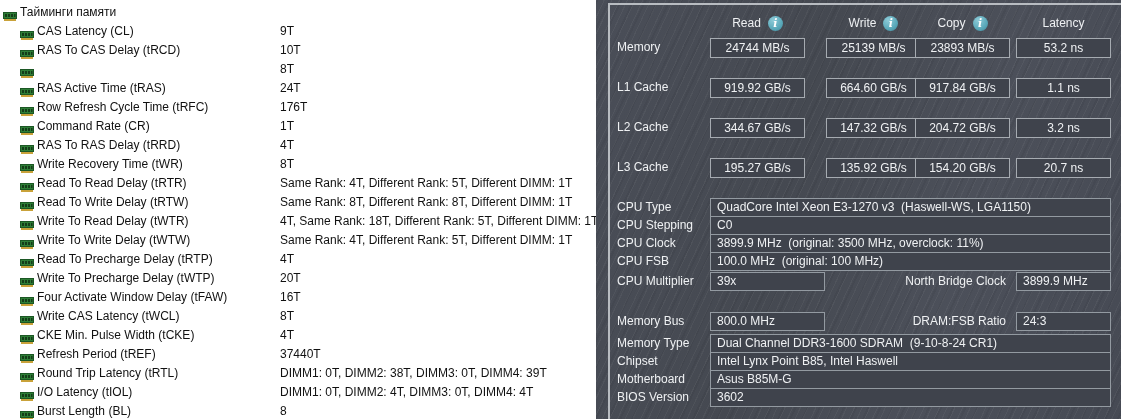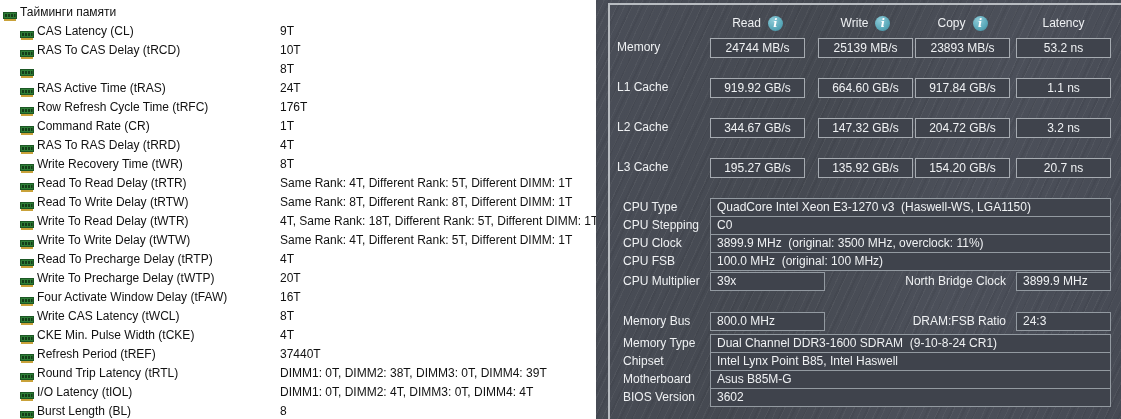--- a/index.html
+++ b/index.html
@@ -30,21 +30,21 @@
     background:
       repeating-linear-gradient(115deg, rgba(255,255,255,0.045) 0 1px, transparent 1px 7px),
       repeating-linear-gradient(115deg, rgba(0,0,0,0.05) 0 2px, transparent 2px 11px);
   }
   .bench-frame{
     position:absolute; left:12px; top:3px; width:560px; height:440px;
     border:2px solid var(--frame_border,#b8bcc1);
   }
 
   
-  .c0{left:100px;width:95px;} .c1{left:208px;width:95px;}
+  .c0{left:100px;width:95px;} .c1{left:216px;width:95px;}
   .c2{left:305px;width:95px;} .c3{left:406px;width:95px;}
 
   .bench-header{position:absolute; left:0; top:9px; height:18px; width:100%;}
   .bench-col{position:absolute; top:0; height:18px; display:flex; align-items:center;
              justify-content:center; gap:7px; white-space:nowrap;}
   .info-icon{
     width:15px; height:15px; border-radius:50%; flex:0 0 15px;
     background:radial-gradient(circle at 35% 28%, #8ecbd8, var(--info_icon,#5aa9ba) 60%, #3f8799);
     color:#fff; font:italic bold 11px "DejaVu Serif", serif;
     display:flex; align-items:center; justify-content:center; line-height:1;
@@ -59,21 +59,21 @@
   .vbox{
     position:absolute; top:0; height:20px; box-sizing:border-box;
     border:1px solid var(--box_border,#a6abb1); background:var(--box_bg,#3f434c);
     text-align:center; line-height:18px; white-space:nowrap;
   }
 
   .cpu-stack{position:absolute; left:0; top:193px; width:100%;}
   .board-stack{position:absolute; left:0; top:329px; width:100%;}
   .stack-row{position:relative; height:19px;}
   .stack-row + .stack-row{margin-top:-1px;}
-  .s-label{position:absolute; left:13px; top:0; line-height:19px; white-space:pre;text-align:center;}
+  .s-label{position:absolute; left:7px; top:0; line-height:19px; white-space:pre;text-align:center;}
   .stack-box{
     display:block; margin-left:100px; width:401px; height:19px; box-sizing:border-box;
     border:1px solid var(--stack_border,#939aa1); background:var(--box_bg,#3f434c);
     line-height:17px; padding-left:6px; white-space:pre; overflow:hidden;
   }
 
   .special-row{position:absolute; left:0; width:100%; height:19px;}
   .multiplier-row{top:267px;} .membus-row{top:307px;}
   .special-row .s-box{
     position:absolute; top:0; height:19px; box-sizing:border-box;

